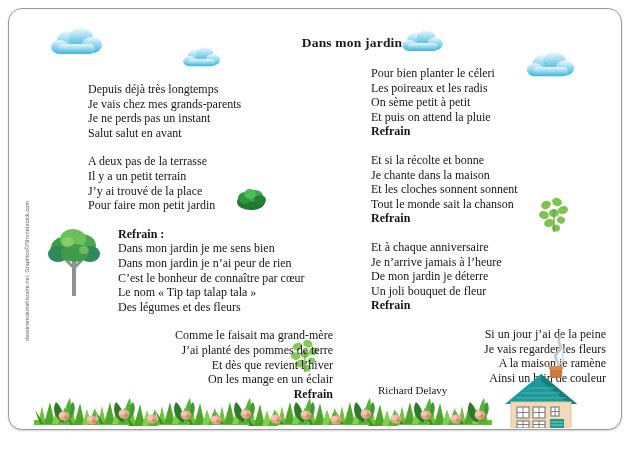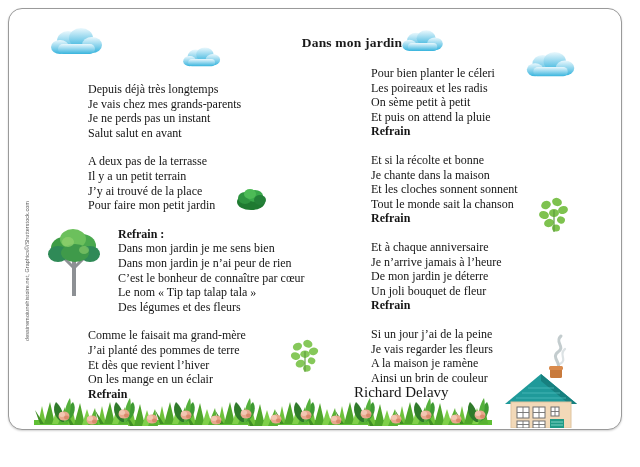--- a/index.html
+++ b/index.html
@@ -55,30 +55,30 @@
     position: absolute;
     font-size: 12px;
     line-height: 14.6px;
     color: #151515;
     white-space: pre;
   }
   #col-left  { left: 88px;  top: 82px;  width: 245px; }
   #col-right { left: 371px; top: 66px;  width: 235px; }
 
   .stanza { margin: 0 0 14px 0; }
-  .stanza:last-child { margin-bottom: 0; }
+  .stanza:last-child { margin-bottom: 0; text-align: right; }
   .line { display: block; }
   .line.bold { font-weight: bold; }
   .stanza.indented { margin-left: 30px; }
 
   #author {
     position: absolute;
-    left: 354px;
+    left: 378px;
     top: 384px;
-    font-size: 15px;
+    font-size: 11px;
     color: #151515;
     white-space: pre;
   }
 
   
   #credit {
     position: absolute;
     left: -63px;
     top: 268px;
     width: 180px;

